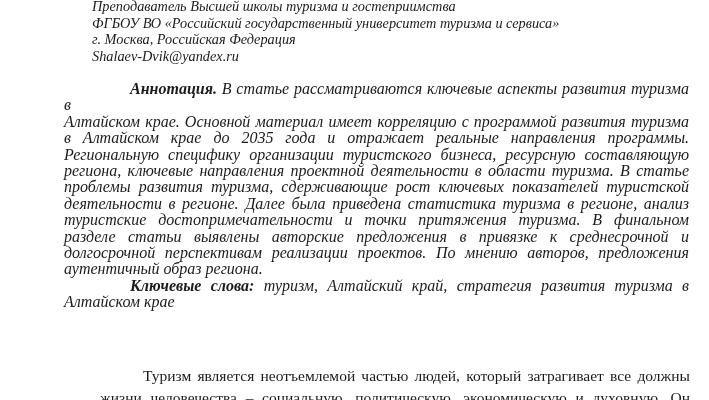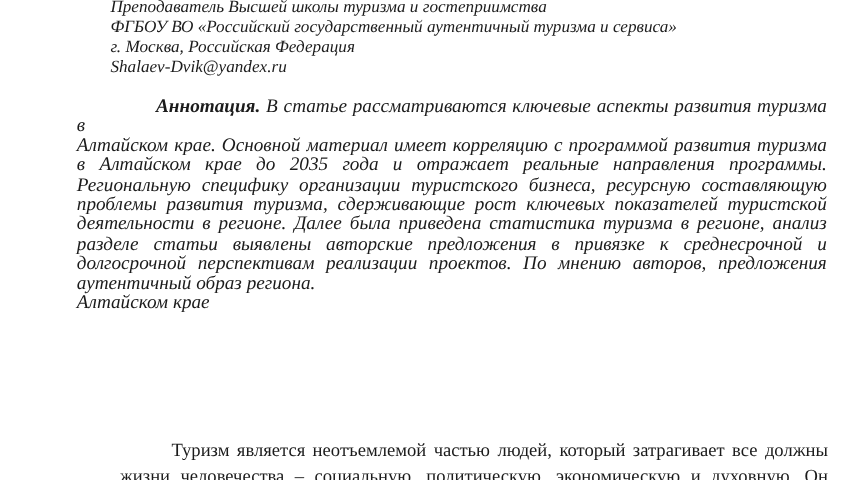--- a/index.html
+++ b/index.html
@@ -61,35 +61,38 @@
   }
   .indent-body { text-indent: 43px; }
 </style>
 </head>
 <body>
 
 <div class="page">
 
   <div class="author-block">
     <div>Преподаватель Высшей школы туризма и гостеприимства</div>
-    <div>ФГБОУ ВО «Российский государственный аутентичный туризма и сервиса»</div>
+    <div>ФГБОУ ВО «Российский государственный университет туризма и сервиса»</div>
     <div>г. Москва, Российская Федерация</div>
     <div>Shalaev-Dvik@yandex.ru</div>
   </div>
 
   <div class="abstract-block">
     <div class="jline indent-abs"><span class="b">Аннотация.</span> <span>В статье рассматриваются ключевые аспекты развития туризма в</span></div>
     <div class="jline">Алтайском крае. Основной материал имеет корреляцию с программой развития туризма</div>
     <div class="jline">в Алтайском крае до 2035 года и отражает реальные направления программы.</div>
     <div class="jline">Региональную специфику организации туристского бизнеса, ресурсную составляющую</div>
+    <div class="jline">региона, ключевые направления проектной деятельности в области туризма. В статье</div>
     <div class="jline">проблемы развития туризма, сдерживающие рост ключевых показателей туристской</div>
     <div class="jline">деятельности в регионе. Далее была приведена статистика туризма в регионе, анализ</div>
+    <div class="jline">туристские достопримечательности и точки притяжения туризма. В финальном</div>
     <div class="jline">разделе статьи выявлены авторские предложения в привязке к среднесрочной и</div>
     <div class="jline">долгосрочной перспективам реализации проектов. По мнению авторов, предложения</div>
     <div class="jline last">аутентичный образ региона.</div>
+    <div class="jline indent-abs"><span class="b">Ключевые слова:</span> <span>туризм, Алтайский край, стратегия развития туризма в</span></div>
     <div class="jline last">Алтайском крае</div>
   </div>
 
   <div class="body-block">
     <div class="jline indent-body">Туризм является неотъемлемой частью людей, который затрагивает все должны</div>
     <div class="jline">жизни человечества – социальную, политическую, экономическую и духовную. Он</div>
   </div>
 
 </div>
 

